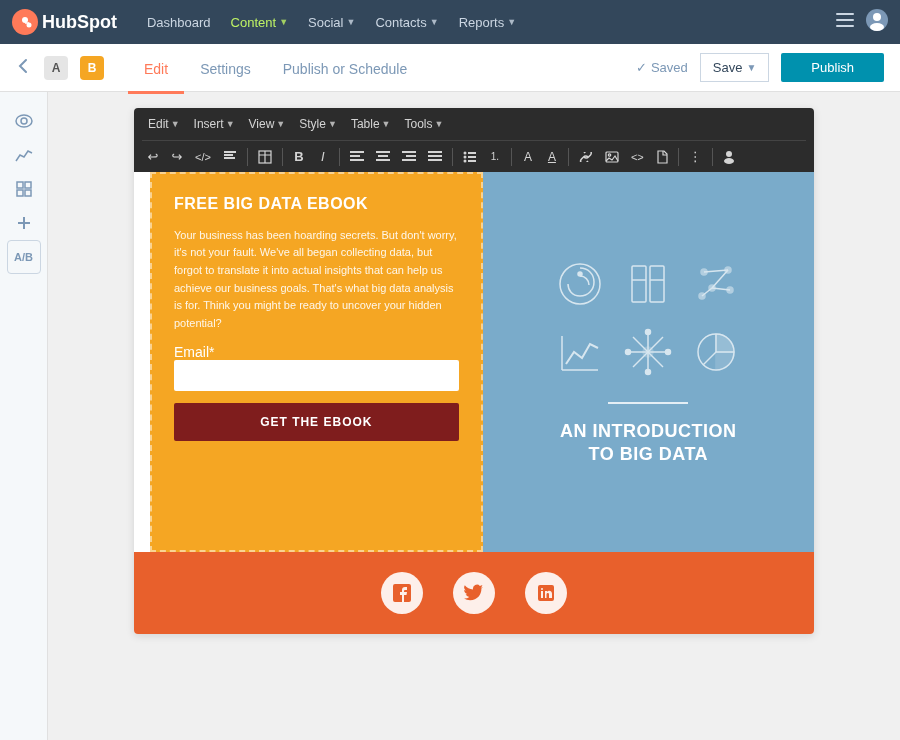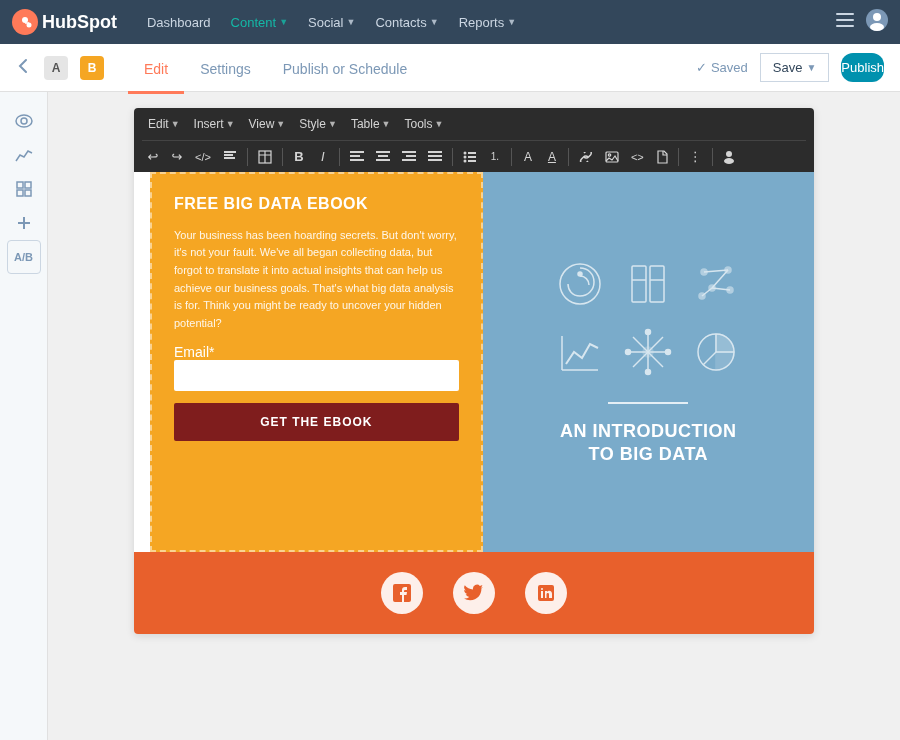--- a/index.html
+++ b/index.html
@@ -19,21 +19,21 @@
       color: white; font-weight: bold; font-size: 18px; margin-right: 10px;
     }
     .hubspot-logo .logo-icon {
       background: #ff7a59; border-radius: 50%; width: 26px; height: 26px;
       display: flex; align-items: center; justify-content: center;
       color: white; font-size: 11px; font-weight: bold;
     }
     .nav-item {
       color: #cbd6e2; font-size: 13px; cursor: pointer; display: flex; align-items: center; gap: 3px;
     }
-    .nav-item.active { color: #14b8a6; }
+    .nav-item.active { color: #bef264; }
     .nav-spacer { flex: 1; }
     .nav-icons { display: flex; gap: 12px; align-items: center; }
     .nav-icon-btn { color: #cbd6e2; cursor: pointer; font-size: 16px; }
 
     
     .second-bar {
       background: white;
       height: 48px;
       display: flex;
       align-items: center;
@@ -57,21 +57,21 @@
     .tab-item.active { color: #ff7a59; border-bottom: 3px solid #ff7a59; font-weight: 500; }
     .second-bar-spacer { flex: 1; }
     .saved-indicator { color: #7c98b6; font-size: 13px; display: flex; align-items: center; gap: 4px; }
     .save-btn {
       border: 1px solid #cbd6e2; background: white; color: #33475b;
       padding: 6px 12px; border-radius: 0; font-size: 13px; cursor: pointer;
       display: flex; align-items: center; gap: 4px;
     }
     .publish-btn {
       background: #0091ae; color: white; border: none;
-      padding: 7px 0; border-radius: 12px; font-size: 13px; cursor: pointer; font-weight: 500;
+      padding: 7px 30px; border-radius: 2px; font-size: 13px; cursor: pointer; font-weight: 500;
     }
 
     
     .main-area { display: flex; height: calc(740px - 92px); }
     .left-sidebar {
       width: 48px; background: #f5f8fa;
       border-right: 1px solid #e0e0e0;
       display: flex; flex-direction: column; align-items: center;
       padding: 12px 0; 
     }

